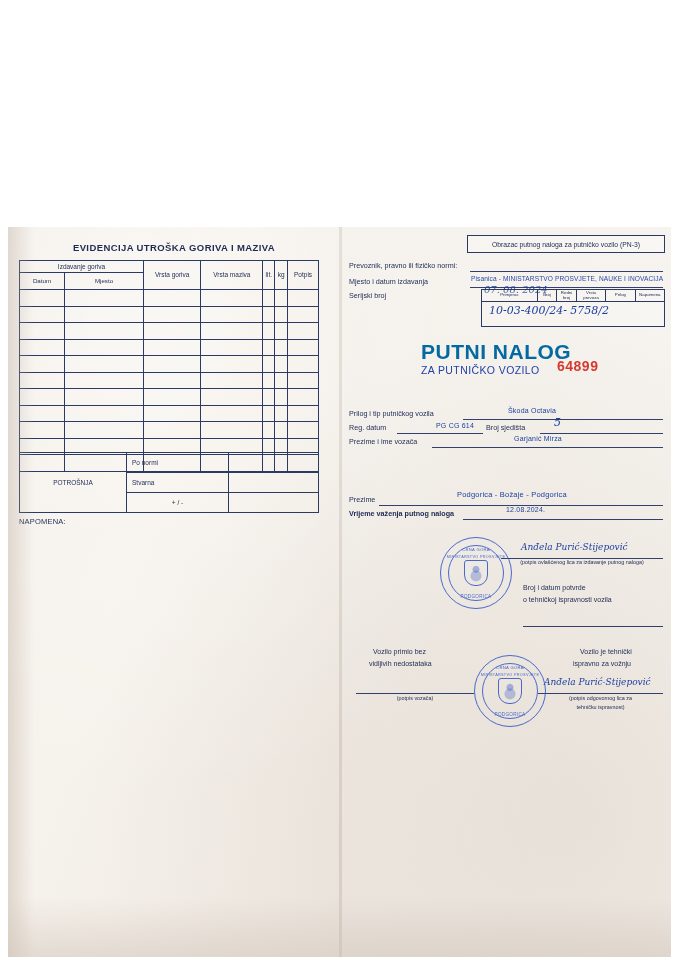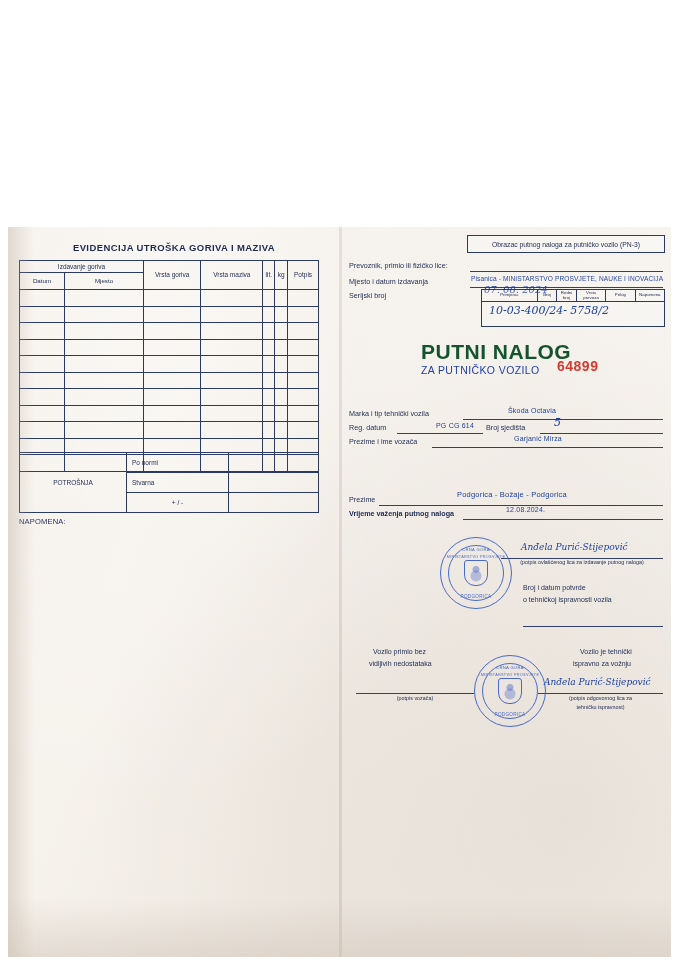--- a/index.html
+++ b/index.html
@@ -195,21 +195,21 @@
   .c3 { width: 10%; }
   .c4 { width: 16%; }
   .c5 { width: 16%; }
   .c6 { width: 16%; }
 
   .big-title {
     position: absolute;
     left: 413px; top: 113px;
     font-size: 21px;
     font-weight: bold;
-    color: #14532d;
+    color: #0369a1;
     letter-spacing: .5px;
   }
   .sub-title {
     position: absolute;
     left: 413px; top: 137px;
     font-size: 10.5px;
     color: #1f3faa;
     letter-spacing: .4px;
   }
   .doc-number {
@@ -415,21 +415,21 @@
         <td style="text-align:center">+ / -</td>
         <td></td>
       </tr>
     </tbody>
       </table>
 
     <div class="napomena">NAPOMENA:</div>
 
     <div class="form-box">Obrazac putnog naloga za putničko vozilo (PN-3)</div>
 
-    <div class="rt-line" style="left:341px; top:34px;">Prevoznik, primio ili fizičko lice:</div>
+    <div class="rt-line" style="left:341px; top:34px;">Prevoznik, pravno ili fizičko normi:</div>
     <div class="underline" style="left:462px; top:44px; width:193px;"></div>
 
     <div class="rt-line" style="left:341px; top:50px;">Mjesto i datum izdavanja</div>
     <div class="typed" style="left:463px; top:48px;">Pisanica - MINISTARSTVO PROSVJETE, NAUKE I INOVACIJA</div>
     <div class="underline" style="left:462px; top:60px; width:193px;"></div>
 
     <div class="rt-line" style="left:341px; top:64px;">Serijski broj</div>
     <div class="hand" style="left:476px; top:57px; font-size:10px;">07. 08. 2024</div>
 
     <div class="serial-box">
@@ -441,21 +441,21 @@
         <div class="c5">Prilog</div>
         <div class="c6">Napomena</div>
       </div>
     </div>
     <div class="hand" style="left:481px; top:77px; font-size:11px;">10-03-400/24- 5758/2</div>
 
     <div class="big-title">PUTNI NALOG</div>
     <div class="sub-title">ZA PUTNIČKO VOZILO</div>
     <div class="doc-number">64899</div>
 
-    <div class="rt-line" style="left:341px; top:182px;">Marka i tip tehnički vozila</div>
+    <div class="rt-line" style="left:341px; top:182px;">Prilog i tip putničkog vozila</div>
     <div class="underline" style="left:455px; top:192px; width:200px;"></div>
     <div class="hand-print" style="left:464px; top:180px;">Škoda Octavia</div>
 
     <div class="rt-line" style="left:341px; top:196px;">Reg. datum</div>
     <div class="hand-print" style="left:392px; top:195px;">PG CG 614</div>
     <div class="underline" style="left:389px; top:206px; width:86px;"></div>
     <div class="rt-line" style="left:478px; top:196px;">Broj sjedišta</div>
     <div class="hand" style="left:546px; top:189px; font-size:11px;">5</div>
     <div class="underline" style="left:532px; top:206px; width:123px;"></div>
 

